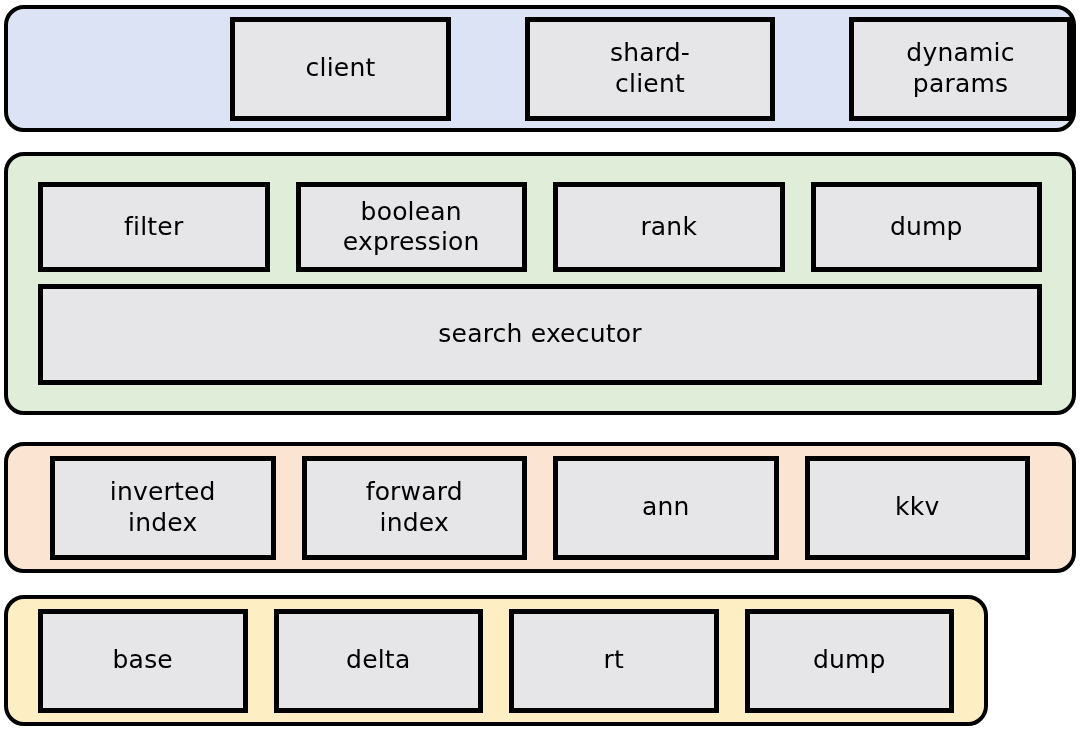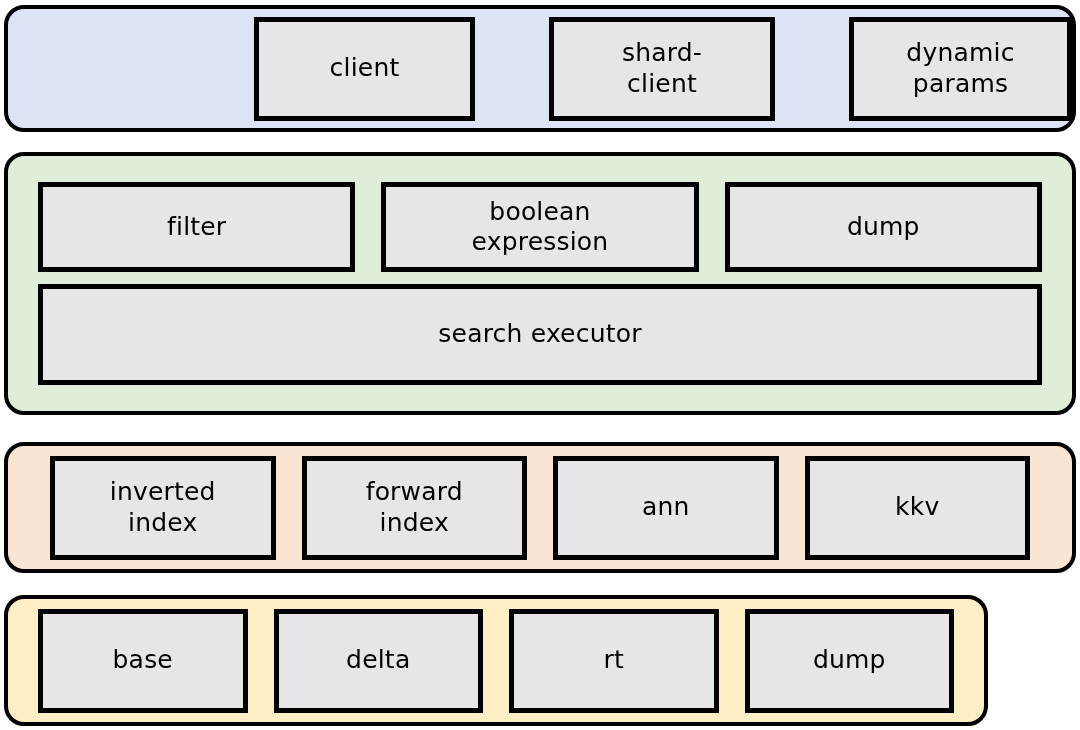--- a/index.html
+++ b/index.html
@@ -68,21 +68,21 @@
     height: 127px;
     background: #dce3f5;
   }
   #layer-client .layer-row {
     height: 104px;
     padding: 0 0 0 114px;
     gap: 74px;
     justify-content: flex-end;
   }
   #layer-client .node:nth-child(1) { width: 221px; }
-  #layer-client .node:nth-child(2) { width: 226px; }
+  #layer-client .node:nth-child(2) { width: 250px; }
   #layer-client .node:nth-child(3) { width: 223px; }
 
   
   #layer-search {
     left: 4px;
     top: 152px;
     width: 1072px;
     height: 263px;
     background: #dfedd9;
     justify-content: flex-start;
@@ -152,20 +152,23 @@
 
   <div class="layer" id="layer-search">
     <div class="layer-row row-top">
       <div class="node">
         <span>filter</span>
       </div>
       <div class="node">
         <span>boolean<br>expression</span>
       </div>
       <div class="node">
+        <span>rank</span>
+      </div>
+      <div class="node">
         <span>dump</span>
       </div>
     </div>
     <div class="layer-row row-bottom">
       <div class="node">
         <span>search executor</span>
       </div>
     </div>
   </div>
 

